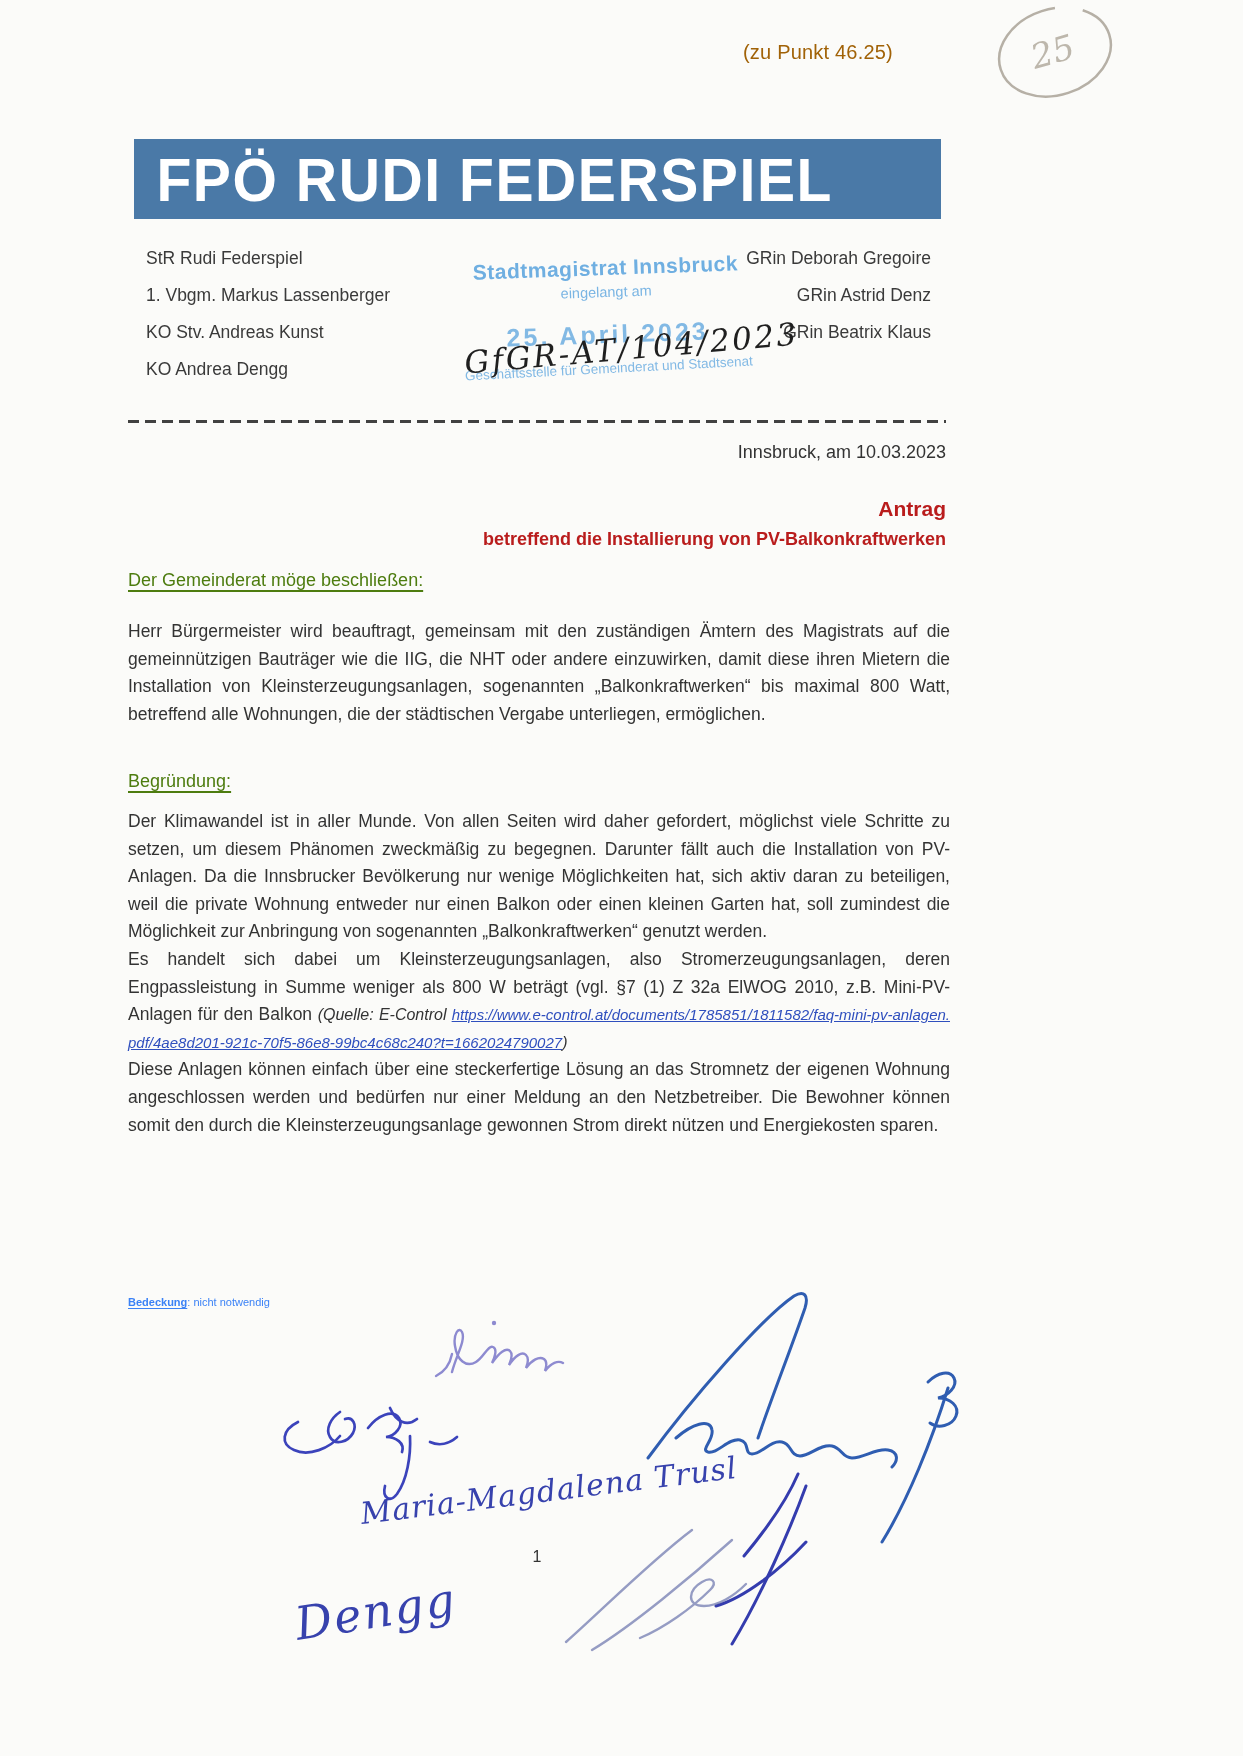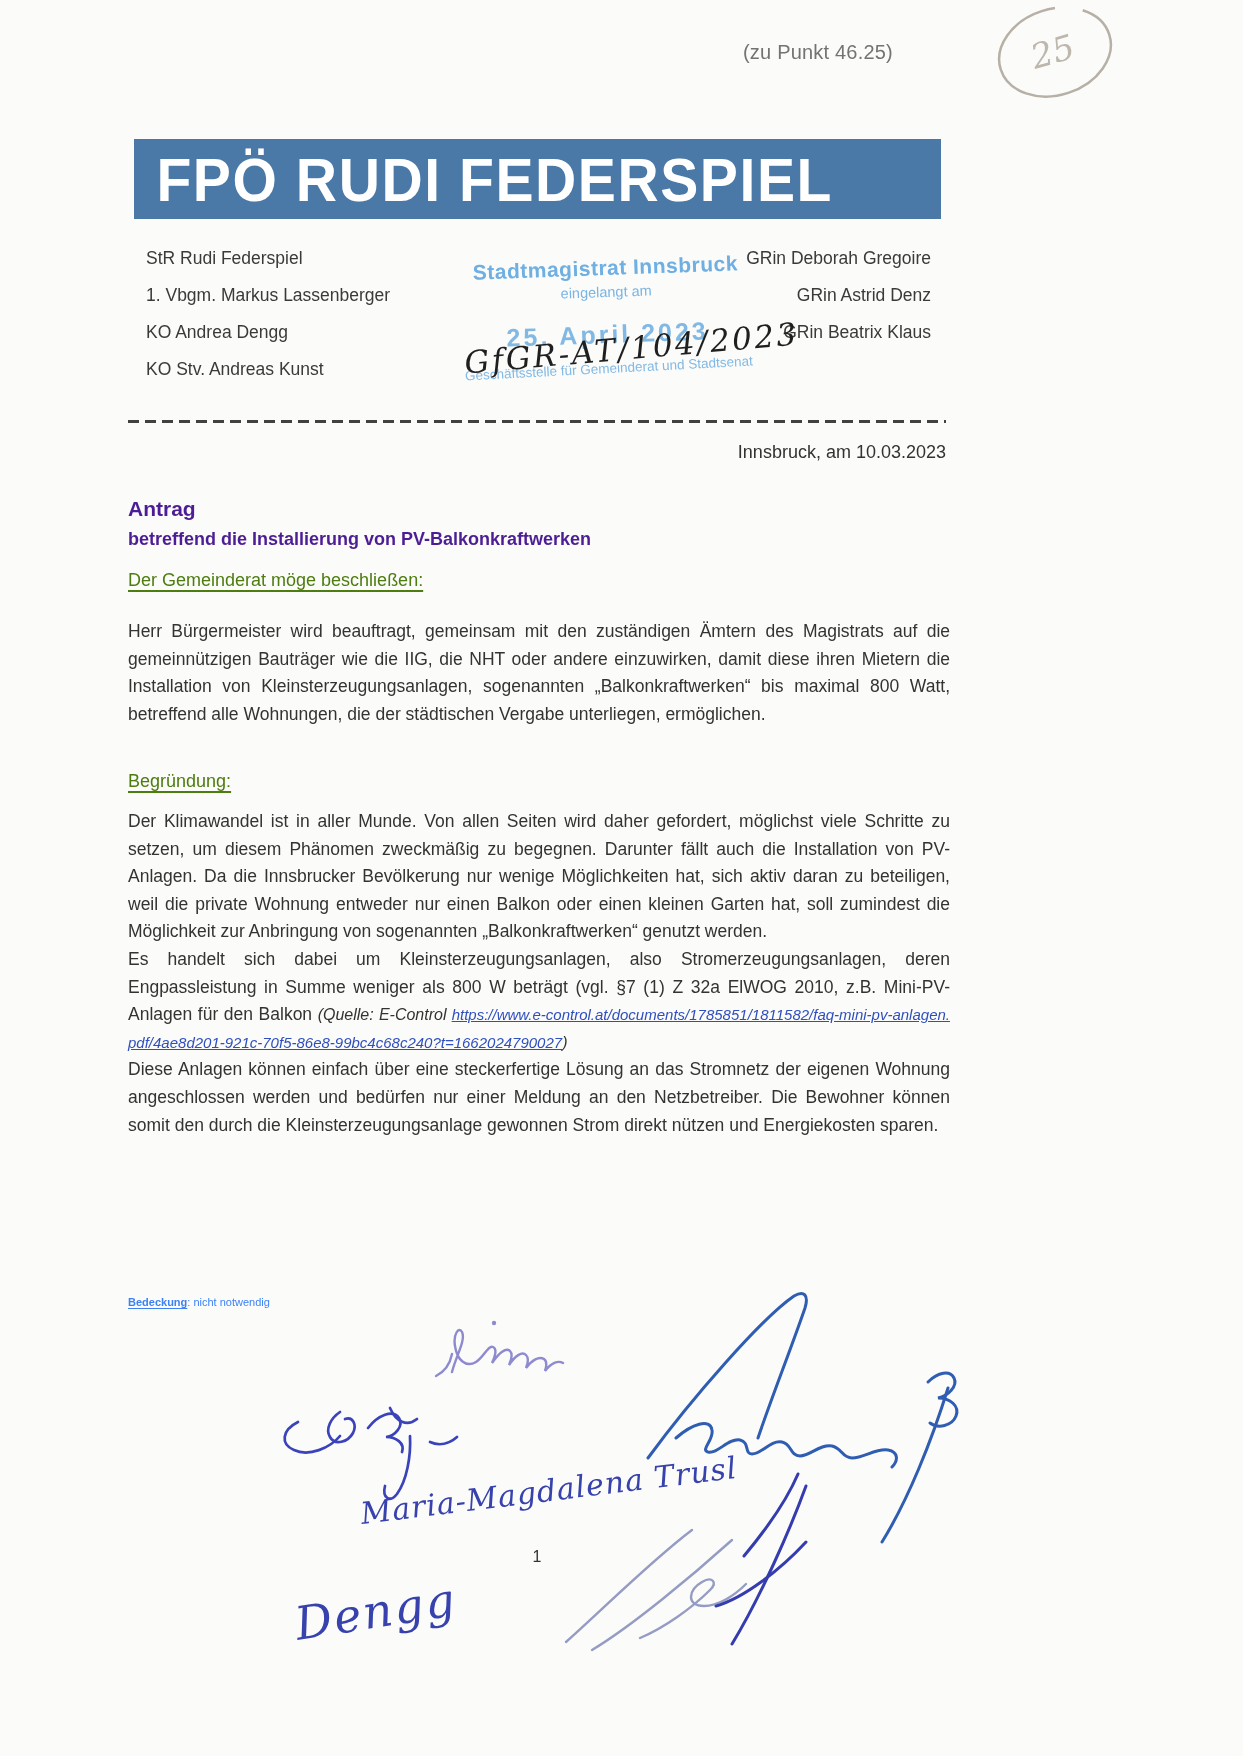--- a/index.html
+++ b/index.html
@@ -4,21 +4,21 @@
 <style>
   * { margin:0; padding:0; box-sizing:border-box; }
   html,body { background:#e8e8e6; }
   .page {
     position:relative; width:1243px; height:1756px;
     background:#fbfbf9; overflow:hidden;
     font-family:"Liberation Sans", sans-serif; color:#333;
   }
   .ref-note {
     position:absolute; left:743px; top:41px;
-    font-size:20px; color:#737373; letter-spacing:.2px;
+    font-size:20px; color:#a16207; letter-spacing:.2px;
   }
   .corner-svg { position:absolute; left:975px; top:0; }
   .banner {
     position:absolute; left:134px; top:139px; width:807px; height:80px;
     background:#4a79a7; display:flex; align-items:center;
   }
   .banner span {
     color:#fff; font-weight:bold; font-size:56px; letter-spacing:1.5px;
     padding-left:22px; white-space:nowrap; transform:scale(1.02,1.08);
     transform-origin:left center;
@@ -39,21 +39,21 @@
     position:absolute; left:464px; top:330px;
     font-family:"DejaVu Serif", serif; font-style:italic;
     font-size:31px; color:#1f1f1f; letter-spacing:2.5px;
     transform:rotate(-5deg); white-space:nowrap;
   }
   .divider {
     position:absolute; left:128px; top:420px; width:818px; height:3px;
     background:repeating-linear-gradient(90deg,#414141 0 11px,transparent 11px 17px);
   }
   .dateline { position:absolute; right:297px; top:442px; font-size:18px; color:#333; }
-  .title-block { position:absolute; left:128px; top:497px; width:818px; text-align:left; color:#4c1d95; }
+  .title-block { position:absolute; left:128px; top:497px; width:818px; text-align:right; color:#b91c1c; }
   .title-block .h { font-size:21px; font-weight:bold; }
   .title-block .sub { font-size:18px; font-weight:bold; margin-top:8px; }
   .heading-u {
     position:absolute; left:128px; font-size:18px; color:#4d7c0f;
     text-decoration:underline; text-underline-offset:4px; text-decoration-thickness:1.5px;
   }
   .res-heading { top:570px; }
   .just-heading { top:760px;margin-top:11px; }
   .para {
     position:absolute; left:128px; width:822px;
@@ -85,22 +85,22 @@
     <text x="58" y="66" font-size="34" fill="#bdb7ac" font-family="DejaVu Serif, serif" font-style="italic" transform="rotate(-16 70 60)">25</text>
   </svg>
 
   <div class="banner">
     <span>FPÖ RUDI FEDERSPIEL</span>
   </div>
 
   <div class="col col-left">
     <div class="name">StR Rudi Federspiel</div>
     <div class="name">1. Vbgm. Markus Lassenberger</div>
+    <div class="name">KO Stv. Andreas Kunst</div>
     <div class="name">KO Andrea Dengg</div>
-    <div class="name">KO Stv. Andreas Kunst</div>
   </div>
 
   <div class="col col-right">
     <div class="name">GRin Deborah Gregoire</div>
     <div class="name">GRin Astrid Denz</div>
     <div class="name">GRin Beatrix Klaus</div>
   </div>
 
   <div class="stamp">
     <div class="org">Stadtmagistrat Innsbruck</div>

